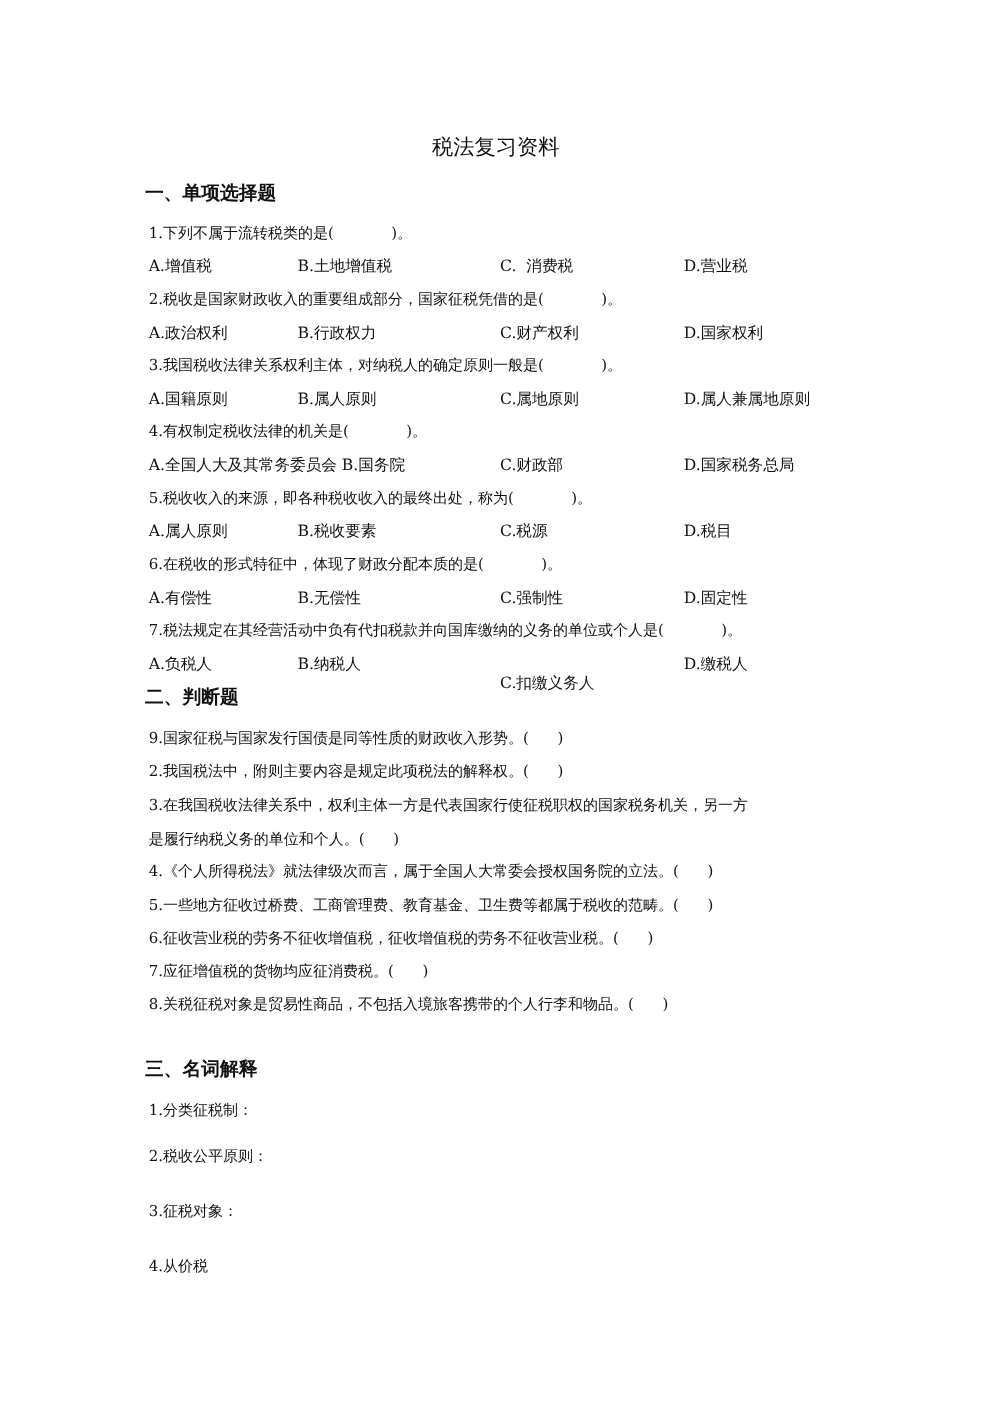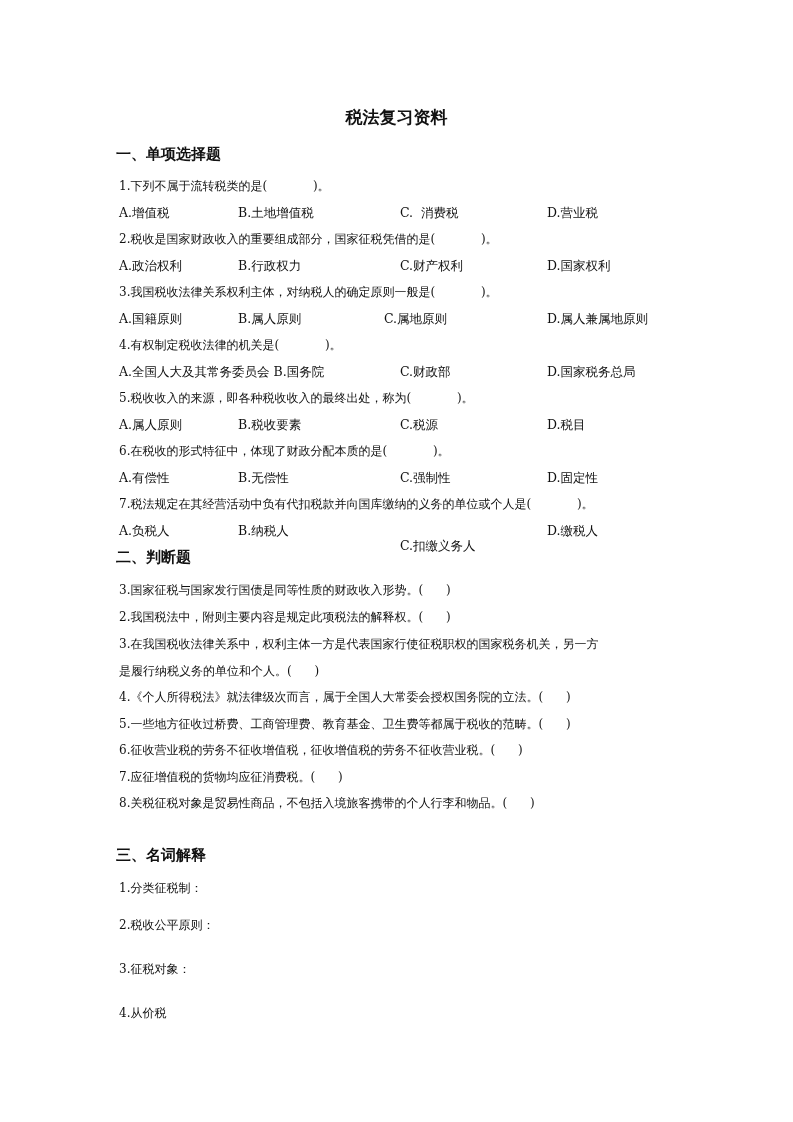--- a/index.html
+++ b/index.html
@@ -1,19 +1,19 @@
 <!DOCTYPE html>
 <html><head>
 <meta charset="utf-8">
 <style>
   html,body{margin:0;padding:0;background:#fff;}
   body{width:793px;height:1122px;position:relative;overflow:hidden;
        font-family:"DejaVu Serif","Liberation Serif",serif;color:#111;}
   .title{position:absolute;left:0;width:793px;top:106px;text-align:center;
-         font-family:"DejaVu Sans","Liberation Sans",sans-serif;font-weight:bold;font-size:17px;}
+         font-family:"DejaVu Sans","Liberation Sans",sans-serif;font-weight:normal;font-size:17px;}
   .h{position:absolute;left:102px;font-family:"DejaVu Sans","Liberation Sans",sans-serif;
      font-weight:bold;font-size:15px;margin-left:14px;}
   .l{position:absolute;left:119px;font-size:12px;white-space:pre;}
   .opt{position:absolute;font-size:12.5px;white-space:pre;text-align:right;}
 </style>
 </head>
 <body>
 
 <div class="title">税法复习资料</div>
 
@@ -27,21 +27,21 @@
 
 <div class="l" style="top:231px">2.税收是国家财政收入的重要组成部分，国家征税凭借的是(            )。</div>
 <div class="opt" style="top:258px;left:119px">A.政治权利</div>
 <div class="opt" style="top:258px;left:238px">B.行政权力</div>
 <div class="opt" style="top:258px;left:400px">C.财产权利</div>
 <div class="opt" style="top:258px;left:547px">D.国家权利</div>
 
 <div class="l" style="top:284px">3.我国税收法律关系权利主体，对纳税人的确定原则一般是(            )。</div>
 <div class="opt" style="top:311px;left:119px">A.国籍原则</div>
 <div class="opt" style="top:311px;left:238px">B.属人原则</div>
-<div class="opt" style="top:311px;left:384px">C.属地原则</div>
+<div class="opt" style="top:311px;left:400px">C.属地原则</div>
 <div class="opt" style="top:311px;left:547px">D.属人兼属地原则</div>
 
 <div class="l" style="top:337px">4.有权制定税收法律的机关是(            )。</div>
 <div class="opt" style="top:364px;left:119px">A.全国人大及其常务委员会 B.国务院</div>
 <div class="opt" style="top:364px;left:400px">C.财政部</div>
 <div class="opt" style="top:364px;left:547px">D.国家税务总局</div>
 
 <div class="l" style="top:390px">5.税收收入的来源，即各种税收收入的最终出处，称为(            )。</div>
 <div class="opt" style="top:417px;left:119px">A.属人原则</div>
 <div class="opt" style="top:417px;left:238px">B.税收要素</div>
@@ -55,21 +55,21 @@
 <div class="opt" style="top:470px;left:547px">D.固定性</div>
 
 <div class="l" style="top:496px">7.税法规定在其经营活动中负有代扣税款并向国库缴纳的义务的单位或个人是(            )。</div>
 <div class="opt" style="top:523px;left:119px">A.负税人</div>
 <div class="opt" style="top:523px;left:238px">B.纳税人</div>
 <div class="opt" style="top:538px;left:400px">C.扣缴义务人</div>
 <div class="opt" style="top:523px;left:547px">D.缴税人</div>
 
 <div class="h" style="top:548px">二、判断题</div>
 
-<div class="l" style="top:582px">3.国家征税与国家发行国债是同等性质的财政收入形势。(      )</div>
+<div class="l" style="top:582px">9.国家征税与国家发行国债是同等性质的财政收入形势。(      )</div>
 <div class="l" style="top:609px">2.我国税法中，附则主要内容是规定此项税法的解释权。(      )</div>
 <div class="l" style="top:636px">3.在我国税收法律关系中，权利主体一方是代表国家行使征税职权的国家税务机关，另一方</div>
 <div class="l" style="top:663px">是履行纳税义务的单位和个人。(      )</div>
 <div class="l" style="top:689px">4.《个人所得税法》就法律级次而言，属于全国人大常委会授权国务院的立法。(      )</div>
 <div class="l" style="top:716px">5.一些地方征收过桥费、工商管理费、教育基金、卫生费等都属于税收的范畴。(      )</div>
 <div class="l" style="top:742px">6.征收营业税的劳务不征收增值税，征收增值税的劳务不征收营业税。(      )</div>
 <div class="l" style="top:769px">7.应征增值税的货物均应征消费税。(      )</div>
 <div class="l" style="top:795px">8.关税征税对象是贸易性商品，不包括入境旅客携带的个人行李和物品。(      )</div>
 
 <div class="h" style="top:846px">三、名词解释</div>

